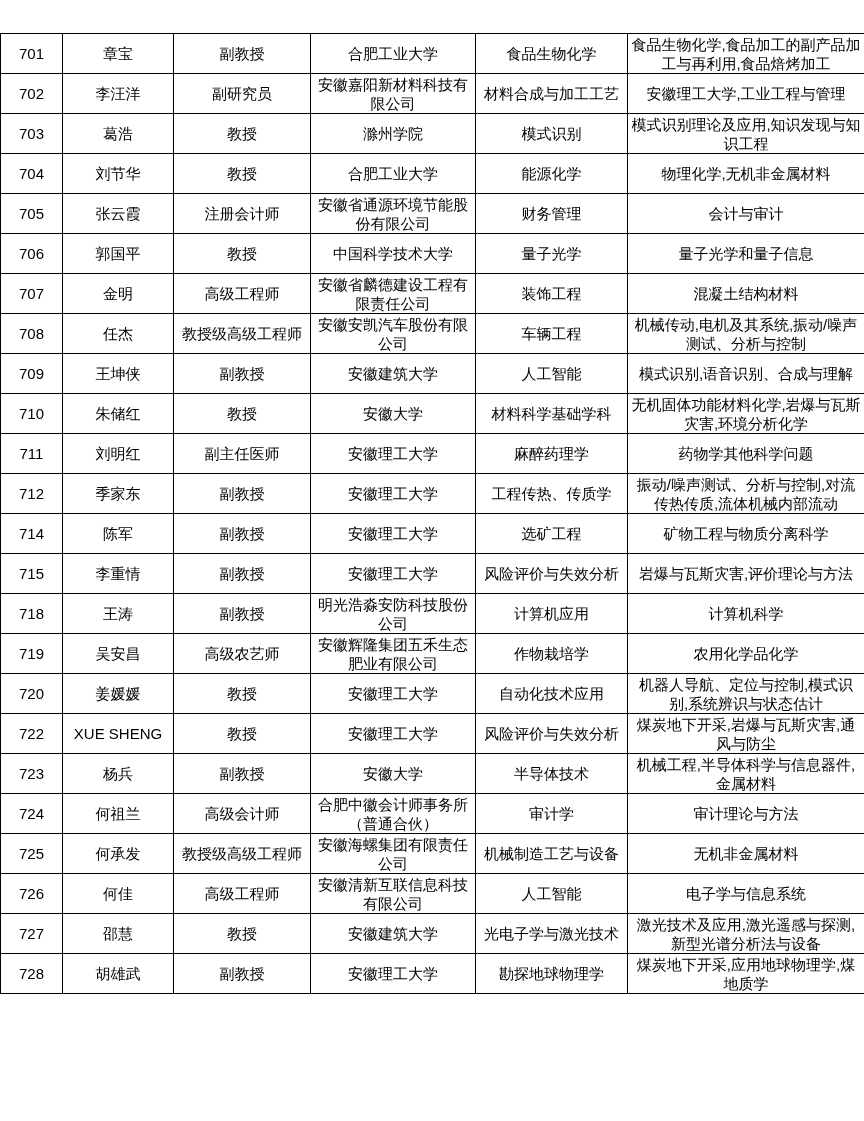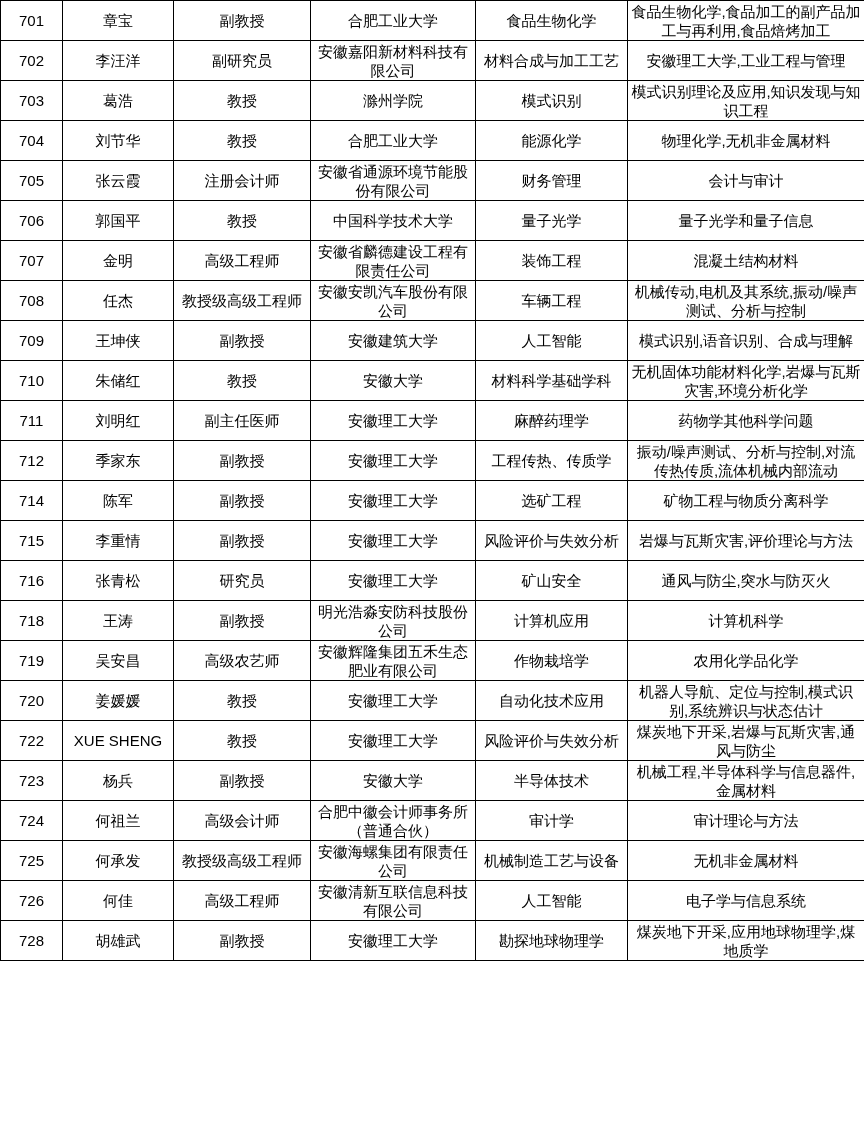--- a/index.html
+++ b/index.html
@@ -10,20 +10,21 @@
   body {
     width: 864px;
     height: 1121px;
     overflow: hidden;
     font-family: "Liberation Sans", sans-serif;
   }
   table.experts {
     border-collapse: collapse;
     table-layout: fixed;
     width: 864px;
+    margin-top: 33px;
   }
   table.experts td {
     border: 1px solid #000000;
     height: 39px;
     text-align: center;
     vertical-align: middle;
     color: #000000;
     font-size: 15px;
     line-height: 19px;
     padding: 0 2px;
@@ -158,28 +159,20 @@
       </tr>
       <tr>
         <td class="cell-seq">715</td>
         <td class="cell-name">李重情</td>
         <td class="cell-title">副教授</td>
         <td class="cell-org">安徽理工大学</td>
         <td class="cell-field">风险评价与失效分析</td>
         <td class="cell-research">岩爆与瓦斯灾害,评价理论与方法</td>
       </tr>
       <tr>
-        <td class="cell-seq">716</td>
-        <td class="cell-name">张青松</td>
-        <td class="cell-title">研究员</td>
-        <td class="cell-org">安徽理工大学</td>
-        <td class="cell-field">矿山安全</td>
-        <td class="cell-research">通风与防尘,突水与防灭火</td>
-      </tr>
-      <tr>
         <td class="cell-seq">718</td>
         <td class="cell-name">王涛</td>
         <td class="cell-title">副教授</td>
         <td class="cell-org">明光浩淼安防科技股份公司</td>
         <td class="cell-field">计算机应用</td>
         <td class="cell-research">计算机科学</td>
       </tr>
       <tr>
         <td class="cell-seq">719</td>
         <td class="cell-name">吴安昌</td>
@@ -230,20 +223,28 @@
       </tr>
       <tr>
         <td class="cell-seq">726</td>
         <td class="cell-name">何佳</td>
         <td class="cell-title">高级工程师</td>
         <td class="cell-org">安徽清新互联信息科技有限公司</td>
         <td class="cell-field">人工智能</td>
         <td class="cell-research">电子学与信息系统</td>
       </tr>
       <tr>
+        <td class="cell-seq">727</td>
+        <td class="cell-name">邵慧</td>
+        <td class="cell-title">教授</td>
+        <td class="cell-org">安徽建筑大学</td>
+        <td class="cell-field">光电子学与激光技术</td>
+        <td class="cell-research">激光技术及应用,激光遥感与探测,新型光谱分析法与设备</td>
+      </tr>
+      <tr>
         <td class="cell-seq">728</td>
         <td class="cell-name">胡雄武</td>
         <td class="cell-title">副教授</td>
         <td class="cell-org">安徽理工大学</td>
         <td class="cell-field">勘探地球物理学</td>
         <td class="cell-research">煤炭地下开采,应用地球物理学,煤地质学</td>
       </tr>
     </tbody>
 </table>
 

